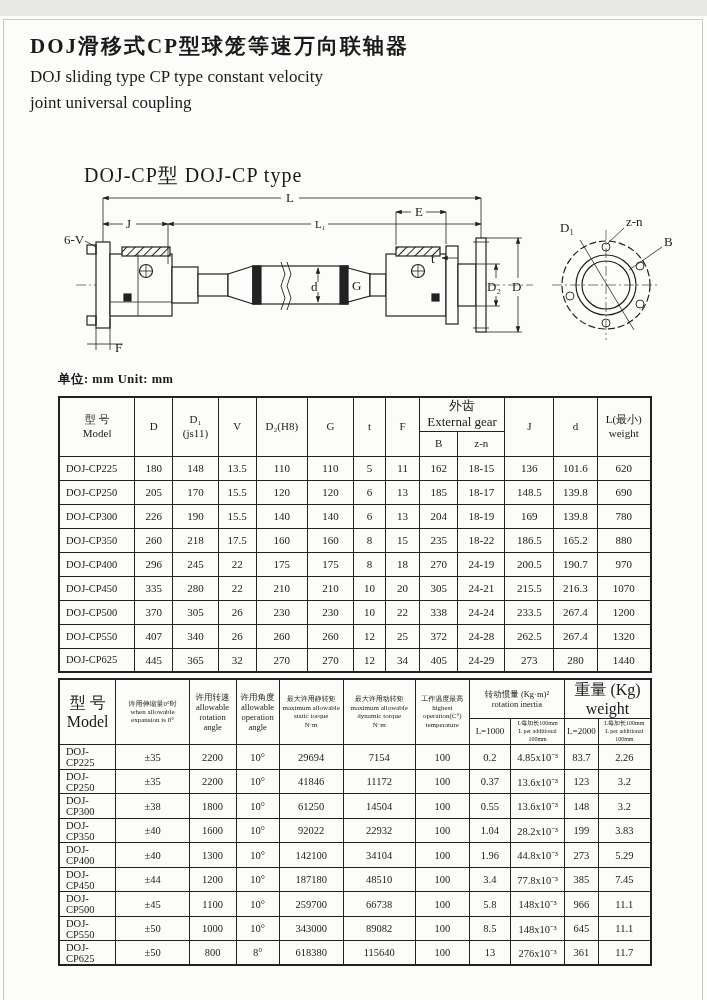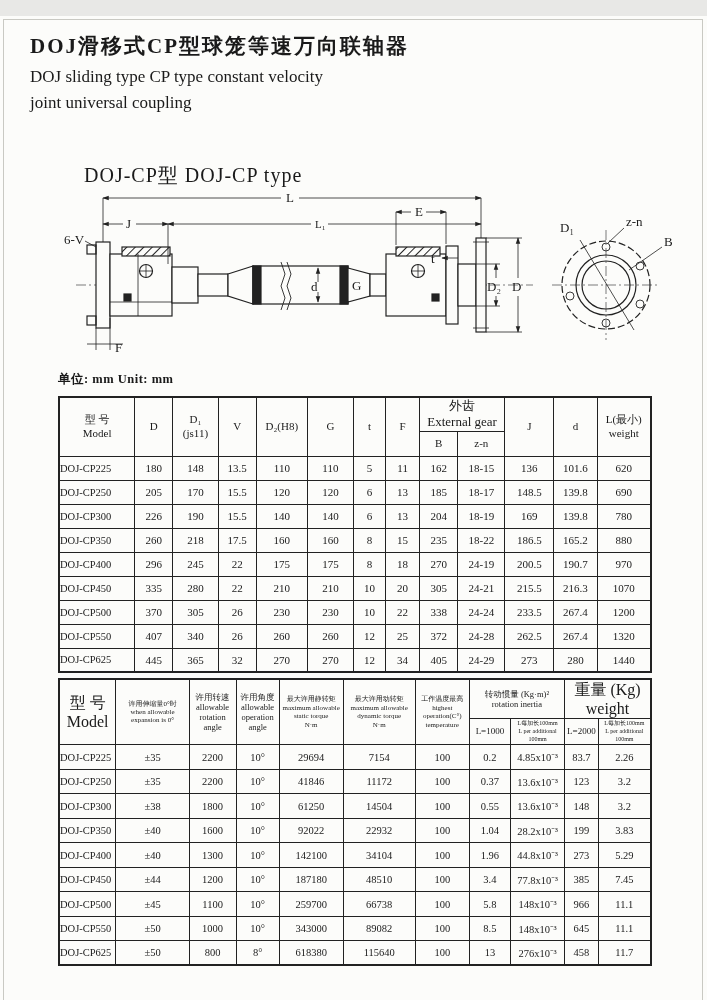--- a/index.html
+++ b/index.html
@@ -20,21 +20,21 @@
   svg text { font-family:"Liberation Serif", serif; fill:#1a1a1a; }
 
   table { border-collapse:collapse; table-layout:fixed; width:594px; background:#fcfcfa; }
   .tbl { position:absolute; left:58px; }
   #table1 { top:380px; }
   #table2 { top:662px; }
   th, td { border:1px solid #222; text-align:center; vertical-align:middle; white-space:pre-line; overflow:hidden; }
   table { border:2px solid #222; }
   #table1 th { font-size:11px; font-weight:normal; height:25px; line-height:1.25; }
   #table1 td { font-size:11px; height:24px; }
-  #table1 td.model, #table2 td.model { text-align:left; font-size:10.5px; }
+  #table1 td.model, #table2 td.model { text-align:left; padding-left:6px; font-size:10.5px; }
   #table2 th { font-weight:normal; line-height:1.2; }
   #table2 th.big { font-size:16px; }
   #table2 th.med { font-size:8.5px; }
   #table2 th.small { font-size:7px; }
   #table2 th.tiny { font-size:6px; line-height:1.3; }
   #table2 th.sub { font-size:9px; height:26px; }
   #table2 td { font-size:10.5px; height:24.5px; }
   #table2 thead tr.r1 th { height:36px; }
 </style>
 </head>
@@ -529,20 +529,20 @@
         <tr>
           <td class="model">DOJ-CP625</td>
           <td>±50</td>
           <td>800</td>
           <td>8°</td>
           <td>618380</td>
           <td>115640</td>
           <td>100</td>
           <td>13</td>
           <td>276x10⁻³</td>
-          <td>458</td>
+          <td>361</td>
           <td>11.7</td>
         </tr>
       </tbody>
   </table>
 
   <div class="bottom-edge"></div>
 </div>
 
 </body></html>

